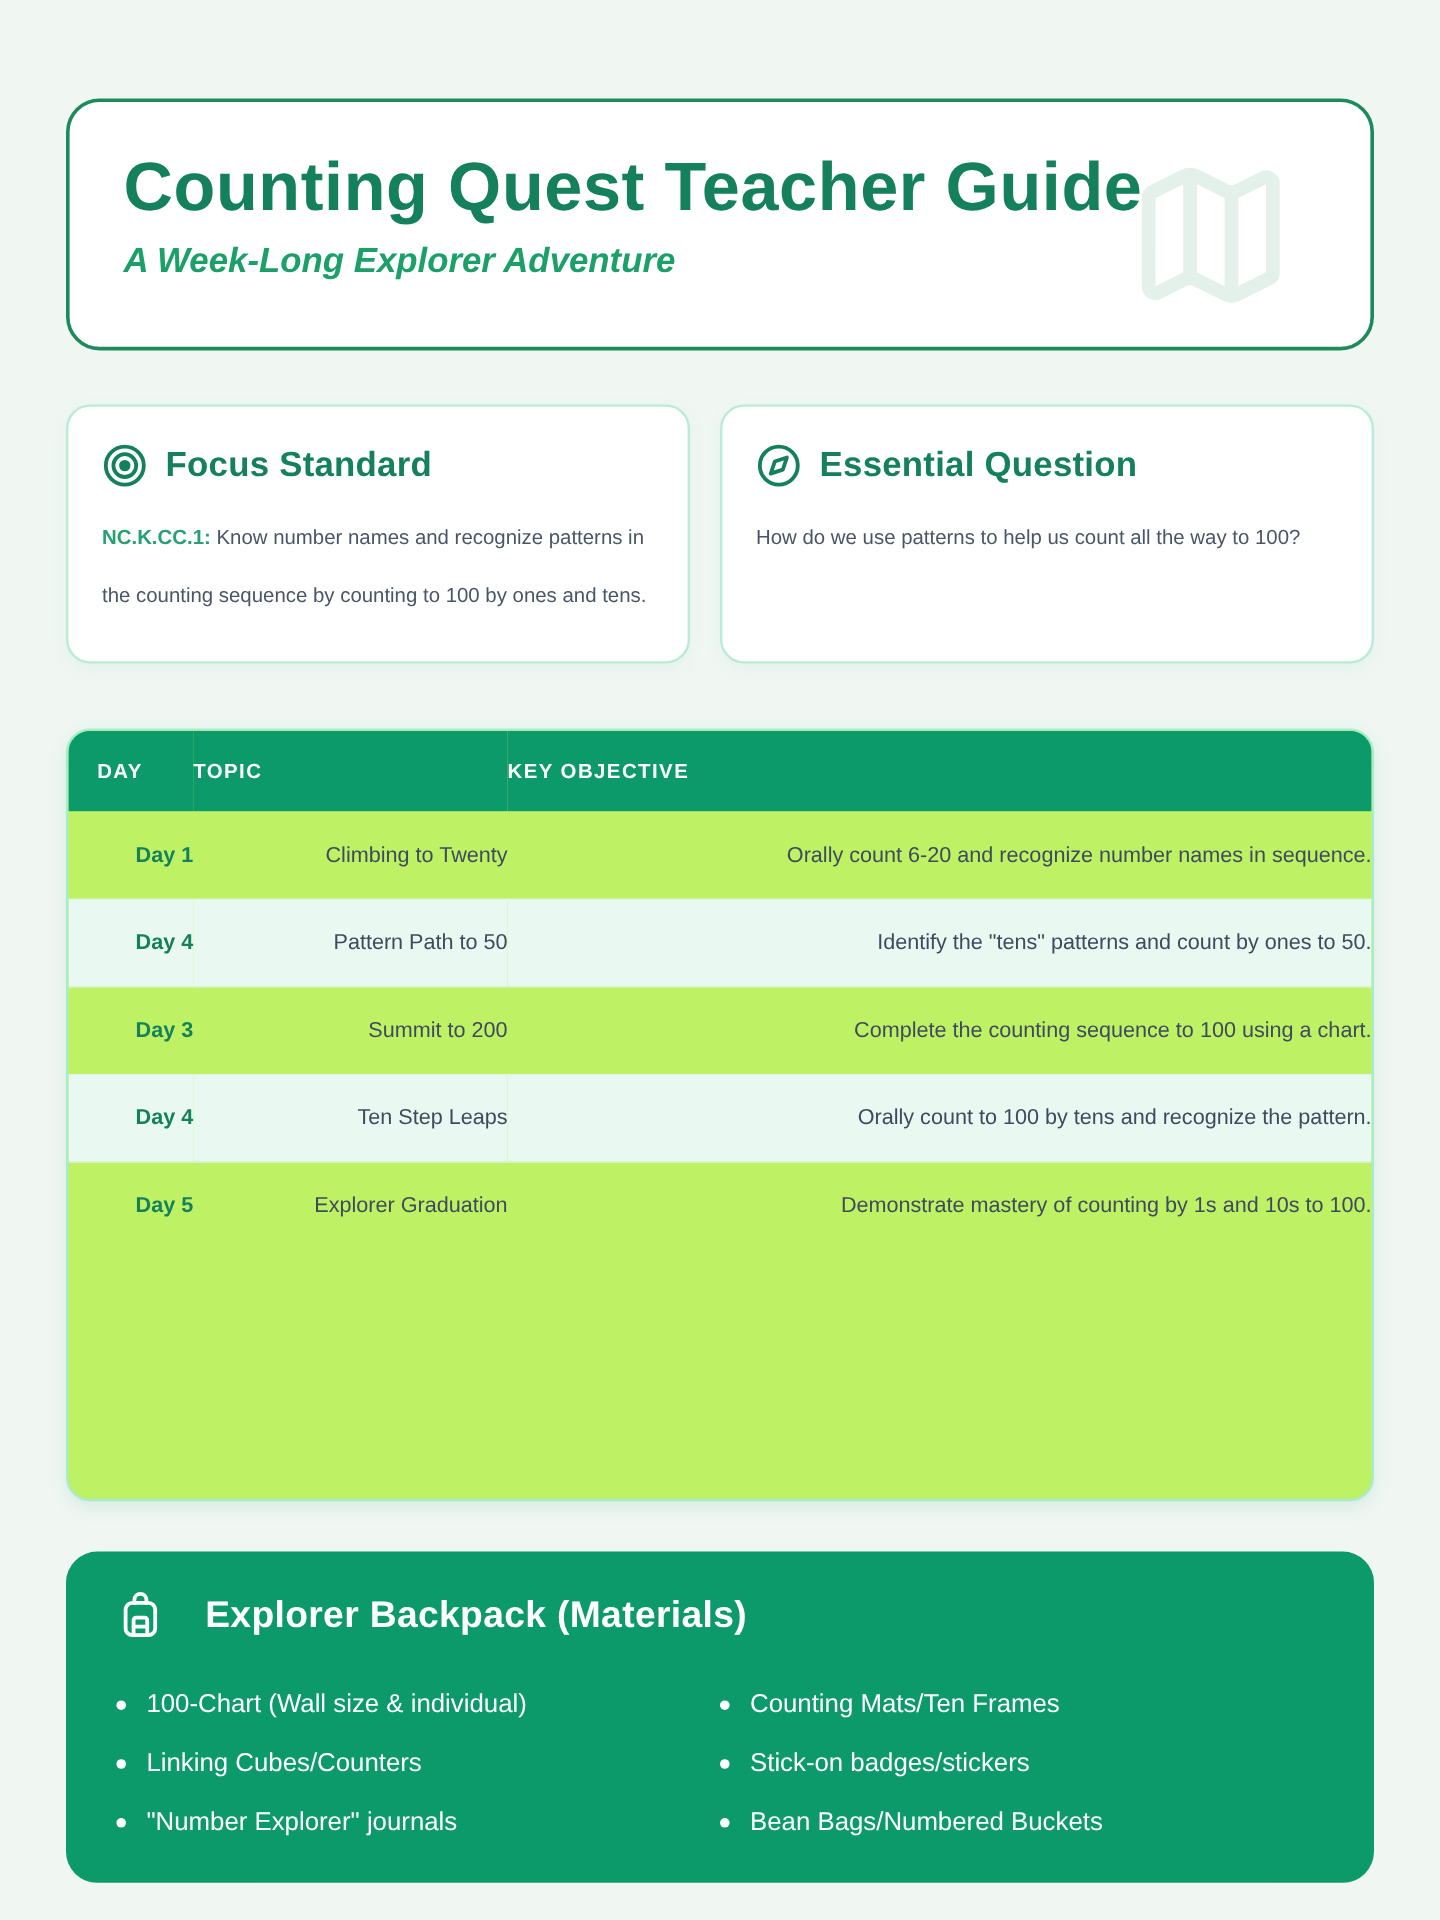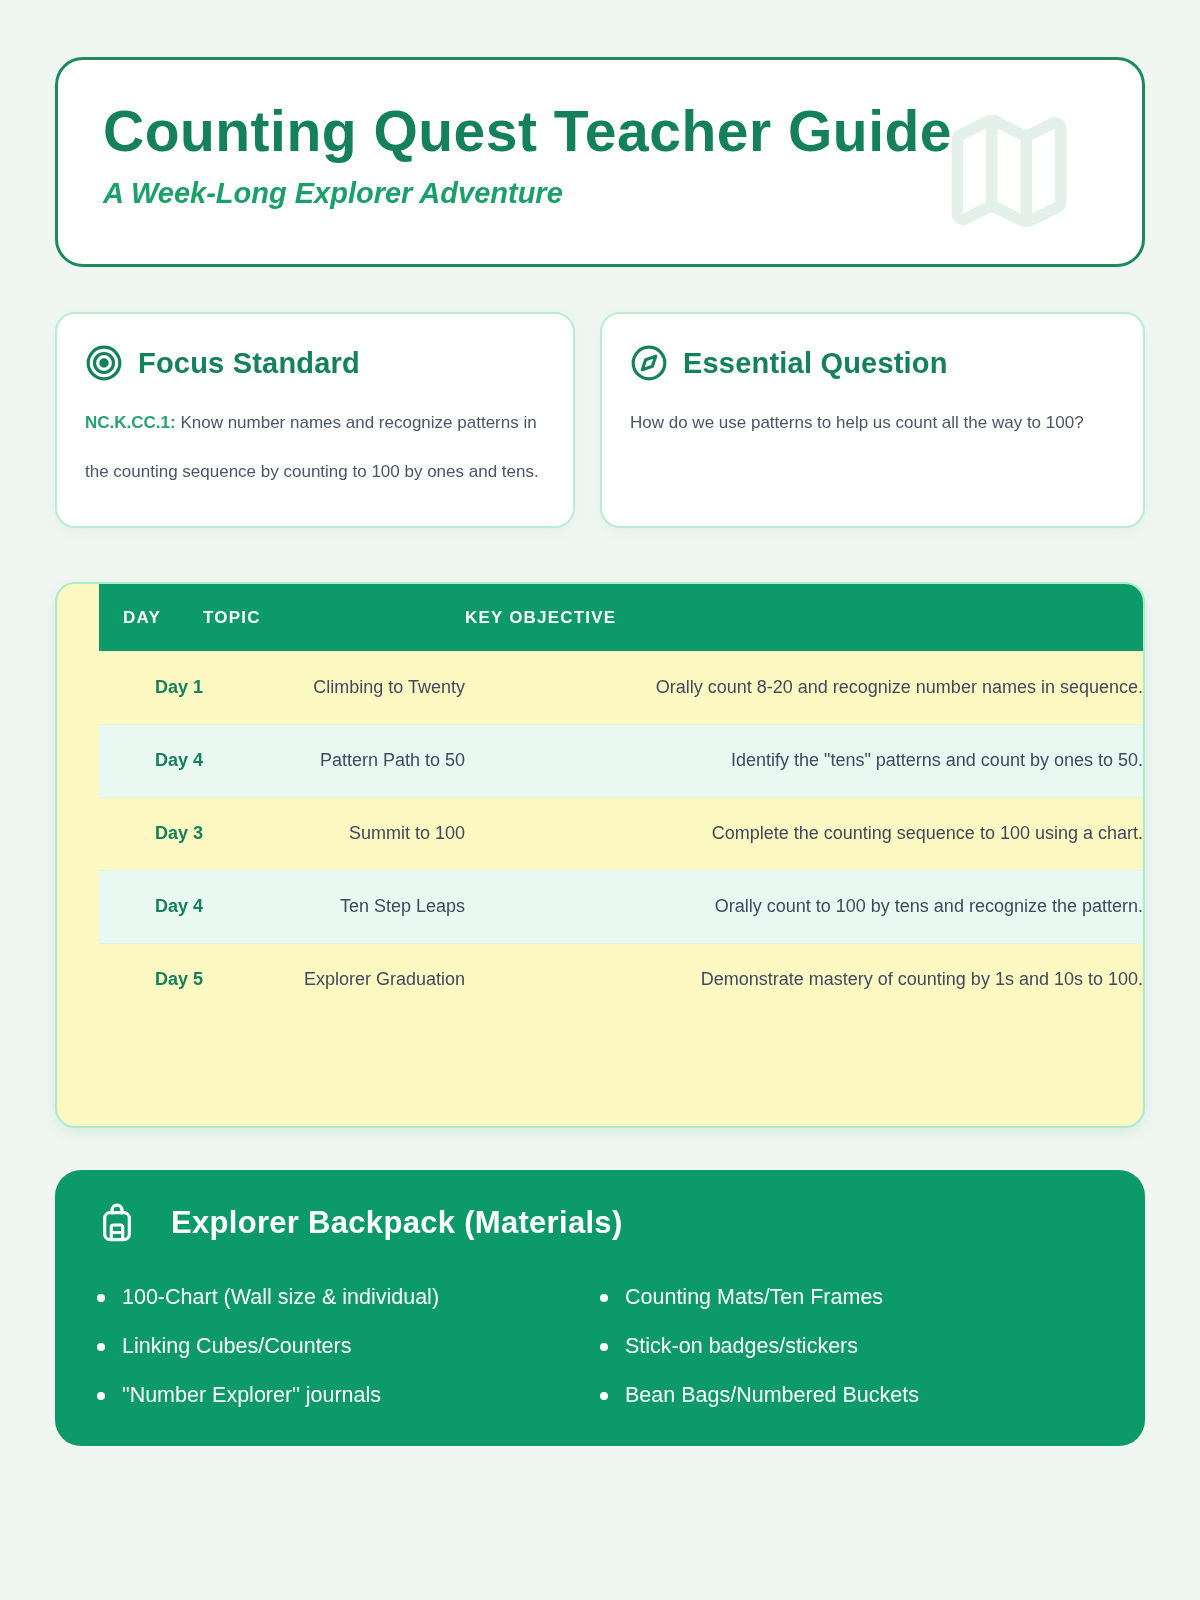--- a/index.html
+++ b/index.html
@@ -7,21 +7,21 @@
   body {
     min-height: 1600px;
     background: #f0f7f3;
     font-family: "Liberation Sans", "DejaVu Sans", sans-serif;
     color: #475569;
   }
 
   
   .header-card {
     position: relative;
-    margin: 57px 55px 0 55px;
+    margin: 82px 55px 0 55px;
     height: 210px;
     background: #ffffff;
     border: 3px solid #1d8a5c;
     border-radius: 28px;
     padding: 40px 45px 0 45px;
     overflow: hidden;
   }
   .header-card .watermark {
     position: absolute;
     top: 42px;
@@ -81,27 +81,26 @@
     margin-top: 16px;
     font-size: 17px;
     line-height: 49px;
     color: #4a5568;
   }
   .accent-code { color: #27a172; font-weight: 700; }
 
   
   .table-card {
     margin: 54px 55px 0 55px;
-    height: 546px;
-    background: #fef9c3;
+    height: 644px;
+    background: #bef264;
     border: 2px solid #a9ecca;
     border-radius: 20px;
     overflow: hidden;
     box-shadow: 0 5px 14px rgba(16, 130, 90, 0.10);
-    padding-left: 42px;
   }
   table.schedule {
     width: 100%;
     border-collapse: collapse;
     table-layout: fixed;
   }
   table.schedule thead tr {
     background: #0d9a6b;
     height: 67px;
   }
@@ -210,30 +209,30 @@
       <tr>
         <th class="col-day">Day</th>
         <th class="col-topic">Topic</th>
         <th class="col-objective">Key Objective</th>
       </tr>
     </thead>
     <tbody>
         <tr class="">
           <td class="cell-day">Day 1</td>
           <td class="cell-topic">Climbing to Twenty</td>
-          <td class="cell-objective">Orally count 8-20 and recognize number names in sequence.</td>
+          <td class="cell-objective">Orally count 6-20 and recognize number names in sequence.</td>
         </tr>
         <tr class="alt">
           <td class="cell-day">Day 4</td>
           <td class="cell-topic">Pattern Path to 50</td>
           <td class="cell-objective">Identify the "tens" patterns and count by ones to 50.</td>
         </tr>
         <tr class="">
           <td class="cell-day">Day 3</td>
-          <td class="cell-topic">Summit to 100</td>
+          <td class="cell-topic">Summit to 200</td>
           <td class="cell-objective">Complete the counting sequence to 100 using a chart.</td>
         </tr>
         <tr class="alt">
           <td class="cell-day">Day 4</td>
           <td class="cell-topic">Ten Step Leaps</td>
           <td class="cell-objective">Orally count to 100 by tens and recognize the pattern.</td>
         </tr>
         <tr class="">
           <td class="cell-day">Day 5</td>
           <td class="cell-topic">Explorer Graduation</td>

